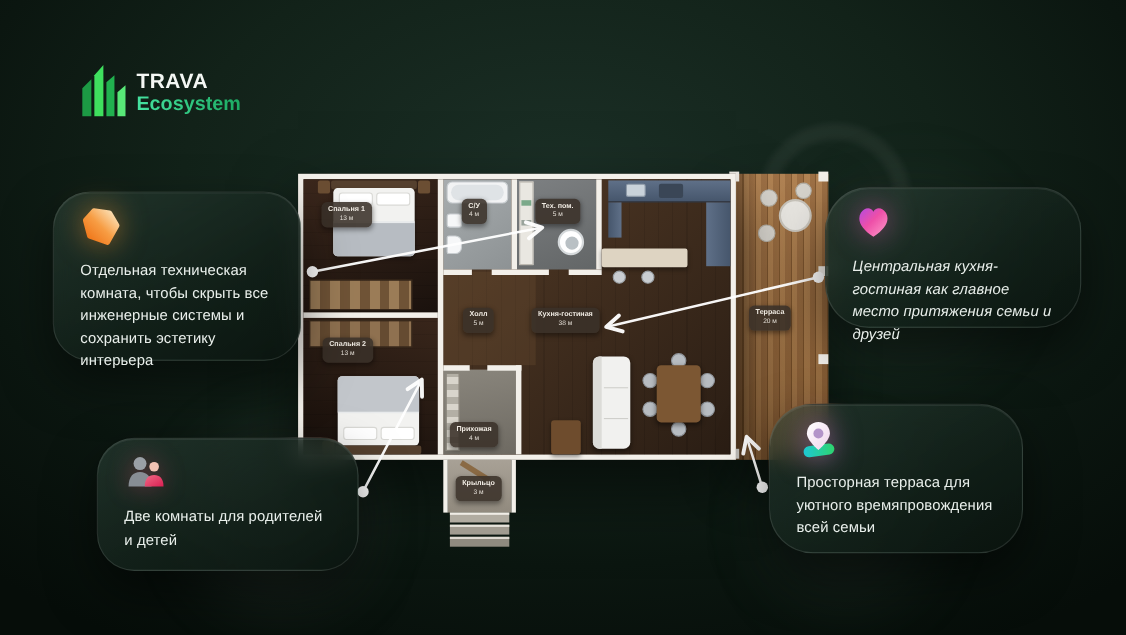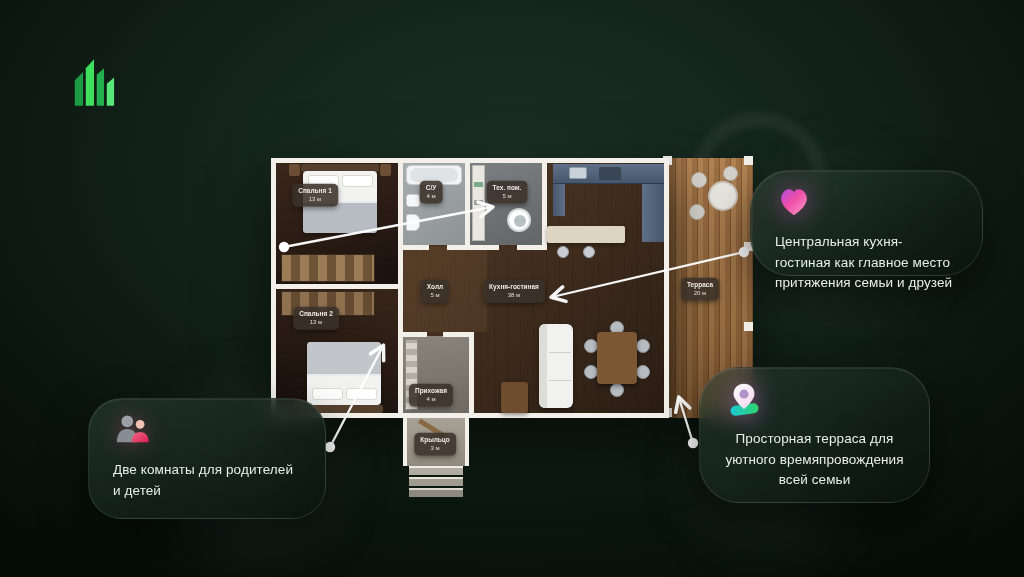--- a/index.html
+++ b/index.html
@@ -67,20 +67,24 @@
 
   <div class="logo">
     <span>
       <svg width="42" height="52" viewBox="0 0 46 52">
         <polygon points="2,24 11,15 11,52 2,52" fill="#1c9a44"></polygon>
         <polygon points="14,11 23,1 23,52 14,52" fill="#3fe05e"></polygon>
         <polygon points="26,18 34,11 34,52 26,52" fill="#21b14f"></polygon>
         <polygon points="37,28 45,21 45,52 37,52" fill="#58e878"></polygon>
       </svg>
     </span>
+    <span class="logo-text">
+      <div class="t1">TRAVA</div>
+      <div class="t2">Ecosystem</div>
+    </span>
   </div>
 
   <div class="plan">
 
     <div class="abs" style="left:394px;top:2px;width:88px;height:260px;
       background:repeating-linear-gradient(90deg,#ad7c49 0 5px,#98683a 5px 10px,#7c5127 10px 11px);
       box-shadow:0 22px 45px rgba(0,0,0,0.45);"></div>
     <div class="abs" style="left:394px;top:2px;width:88px;height:260px;
       background:linear-gradient(90deg,rgba(0,0,0,0.28),rgba(0,0,0,0) 25%),linear-gradient(180deg,rgba(255,255,255,0.06),rgba(0,0,0,0.2));"></div>
 
@@ -238,22 +242,37 @@
       <line x1="693" y1="443" x2="679" y2="398" marker-end="url(#arrow)"></line>
     </g>
     <g fill="#ffffff">
       <circle cx="284" cy="247" r="5.2"></circle>
       <circle cx="744" cy="252" r="5.2"></circle>
       <circle cx="330" cy="447" r="5.2"></circle>
       <circle cx="693" cy="443" r="5.2"></circle>
     </g>
   </svg>
 
-
-  <div class="card" style="left:750px;top:170px;width:233px;height:106px;border-radius:40px;">
+  <div class="card" style="left:48px;top:174px;width:226px;height:154px;border-radius:34px;">
+    <div class="icon-wrap icon-crystal">
+      <svg width="38" height="38" viewBox="0 0 40 40">
+        <defs>
+            <linearGradient id="gCrystal" x1="0" y1="1" x2="1" y2="0">
+          <stop offset="0" stop-color="#ee6d10"></stop>
+              <stop offset="0.5" stop-color="#f79d44"></stop>
+              <stop offset="1" stop-color="#fcecc9"></stop>
+        </linearGradient>
+          </defs>
+        <path d="M13 5 L28 7 L35 19 L26 35 L9 29 L5 14 Z" fill="url(#gCrystal)" stroke="url(#gCrystal)" stroke-width="5" stroke-linejoin="round"></path>
+      </svg>
+    </div>
+    <p>Отдельная техническая комната, чтобы скрыть все инженерные системы и сохранить эстетику интерьера</p>
+  </div>
+
+  <div class="card" style="left:750px;top:170px;width:233px;height:128px;border-radius:40px;font-style:italic;">
     <div class="icon-wrap icon-heart">
       <svg width="38" height="38" viewBox="0 0 40 40">
         <defs>
             <linearGradient id="gHeart" x1="0" y1="0" x2="1" y2="1">
           <stop offset="0" stop-color="#b44be0"></stop>
               <stop offset="0.45" stop-color="#ee4fa8"></stop>
               <stop offset="1" stop-color="#ff9ecb"></stop>
         </linearGradient>
           </defs>
         <path d="M20 34 C8 26 4 18 8 11 C11 5.5 18 5 20 10 C22 5 29 5.5 32 11 C36 18 32 26 20 34 Z" fill="url(#gHeart)"></path>
@@ -273,21 +292,21 @@
           <stop offset="0" stop-color="#f06a86"></stop>
               <stop offset="1" stop-color="#d91f52"></stop>
         </linearGradient>
           </defs>
         <path d="M18.5 33 C18.5 25.5 22 22 27.5 22 C33 22 36.5 25.5 36.5 33 Z" fill="url(#gBody)"></path>
       </svg>
     </div>
     <p>Две комнаты для родителей и детей</p>
   </div>
 
-  <div class="card" style="left:699px;top:367px;width:231px;height:136px;border-radius:40px;text-align:center;">
+  <div class="card" style="left:699px;top:367px;width:231px;height:136px;border-radius:40px;">
     <div class="icon-wrap icon-pin">
       <svg width="40" height="40" viewBox="0 0 44 44">
         <defs>
           <linearGradient id="gSwoosh" x1="0" y1="0" x2="1" y2="0">
             <stop offset="0" stop-color="#1ec8d4"></stop>
               <stop offset="1" stop-color="#2ed46e"></stop>
           </linearGradient>
           <linearGradient id="gPin" x1="0" y1="0" x2="1" y2="1">
             <stop offset="0" stop-color="#ffffff"></stop>
               <stop offset="1" stop-color="#efd3ec"></stop>

